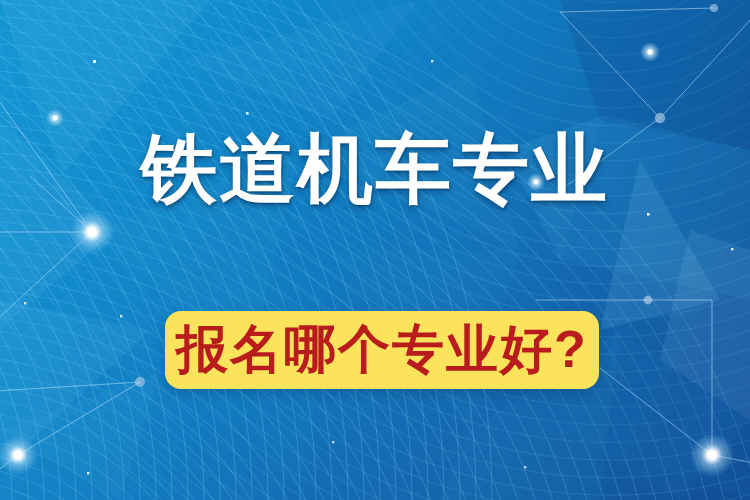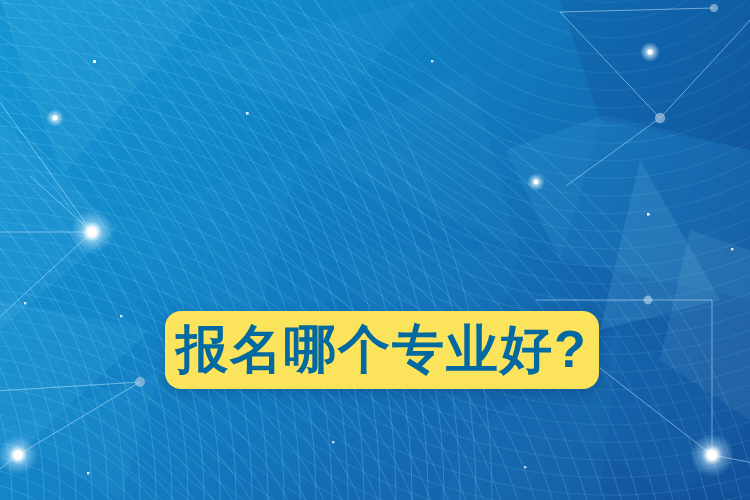--- a/index.html
+++ b/index.html
@@ -30,21 +30,21 @@
 
   .banner{
     position:absolute;left:165px;top:311px;width:434px;height:78px;
     background:#fbe35c;
     border-radius:16px;
     box-shadow:0 4px 12px rgba(2,45,85,.28);
     z-index:45;
     display:flex;align-items:center;justify-content:center;
   }
   .banner-text{
-    color:#0369a1;font-weight:700;font-size:52px;line-height:56px;
+    color:#b91c1c;font-weight:700;font-size:52px;line-height:56px;
     letter-spacing:2px;white-space:nowrap;
     transform:translateY(-1px);
   }
 </style>
 </head>
 <body>
 
 <div id="stage">
 
   <svg class="layer" viewBox="0 0 750 500" preserveAspectRatio="none">
@@ -216,19 +216,20 @@
         <rect x="431" y="60" width="2.4" height="2.4" fill="#ffffff" opacity="0.8"></rect>
         <rect x="647" y="213" width="2.6" height="2.6" fill="#ffffff" opacity="0.9"></rect>
         <rect x="731" y="248" width="2.4" height="2.4" fill="#ffffff" opacity="0.85"></rect>
         <rect x="332" y="441" width="2.4" height="2.4" fill="#ffffff" opacity="0.75"></rect>
         <rect x="524" y="466" width="2.4" height="2.4" fill="#ffffff" opacity="0.7"></rect>
       </g>
     </g>
   </svg>
 
   <div class="textwrap">
+    <div class="headline line1">铁道机车专业</div>
   </div>
 
   <div class="banner">
     <span class="banner-text">报名哪个专业好?</span>
   </div>
 
 </div>
 
 </body></html>

